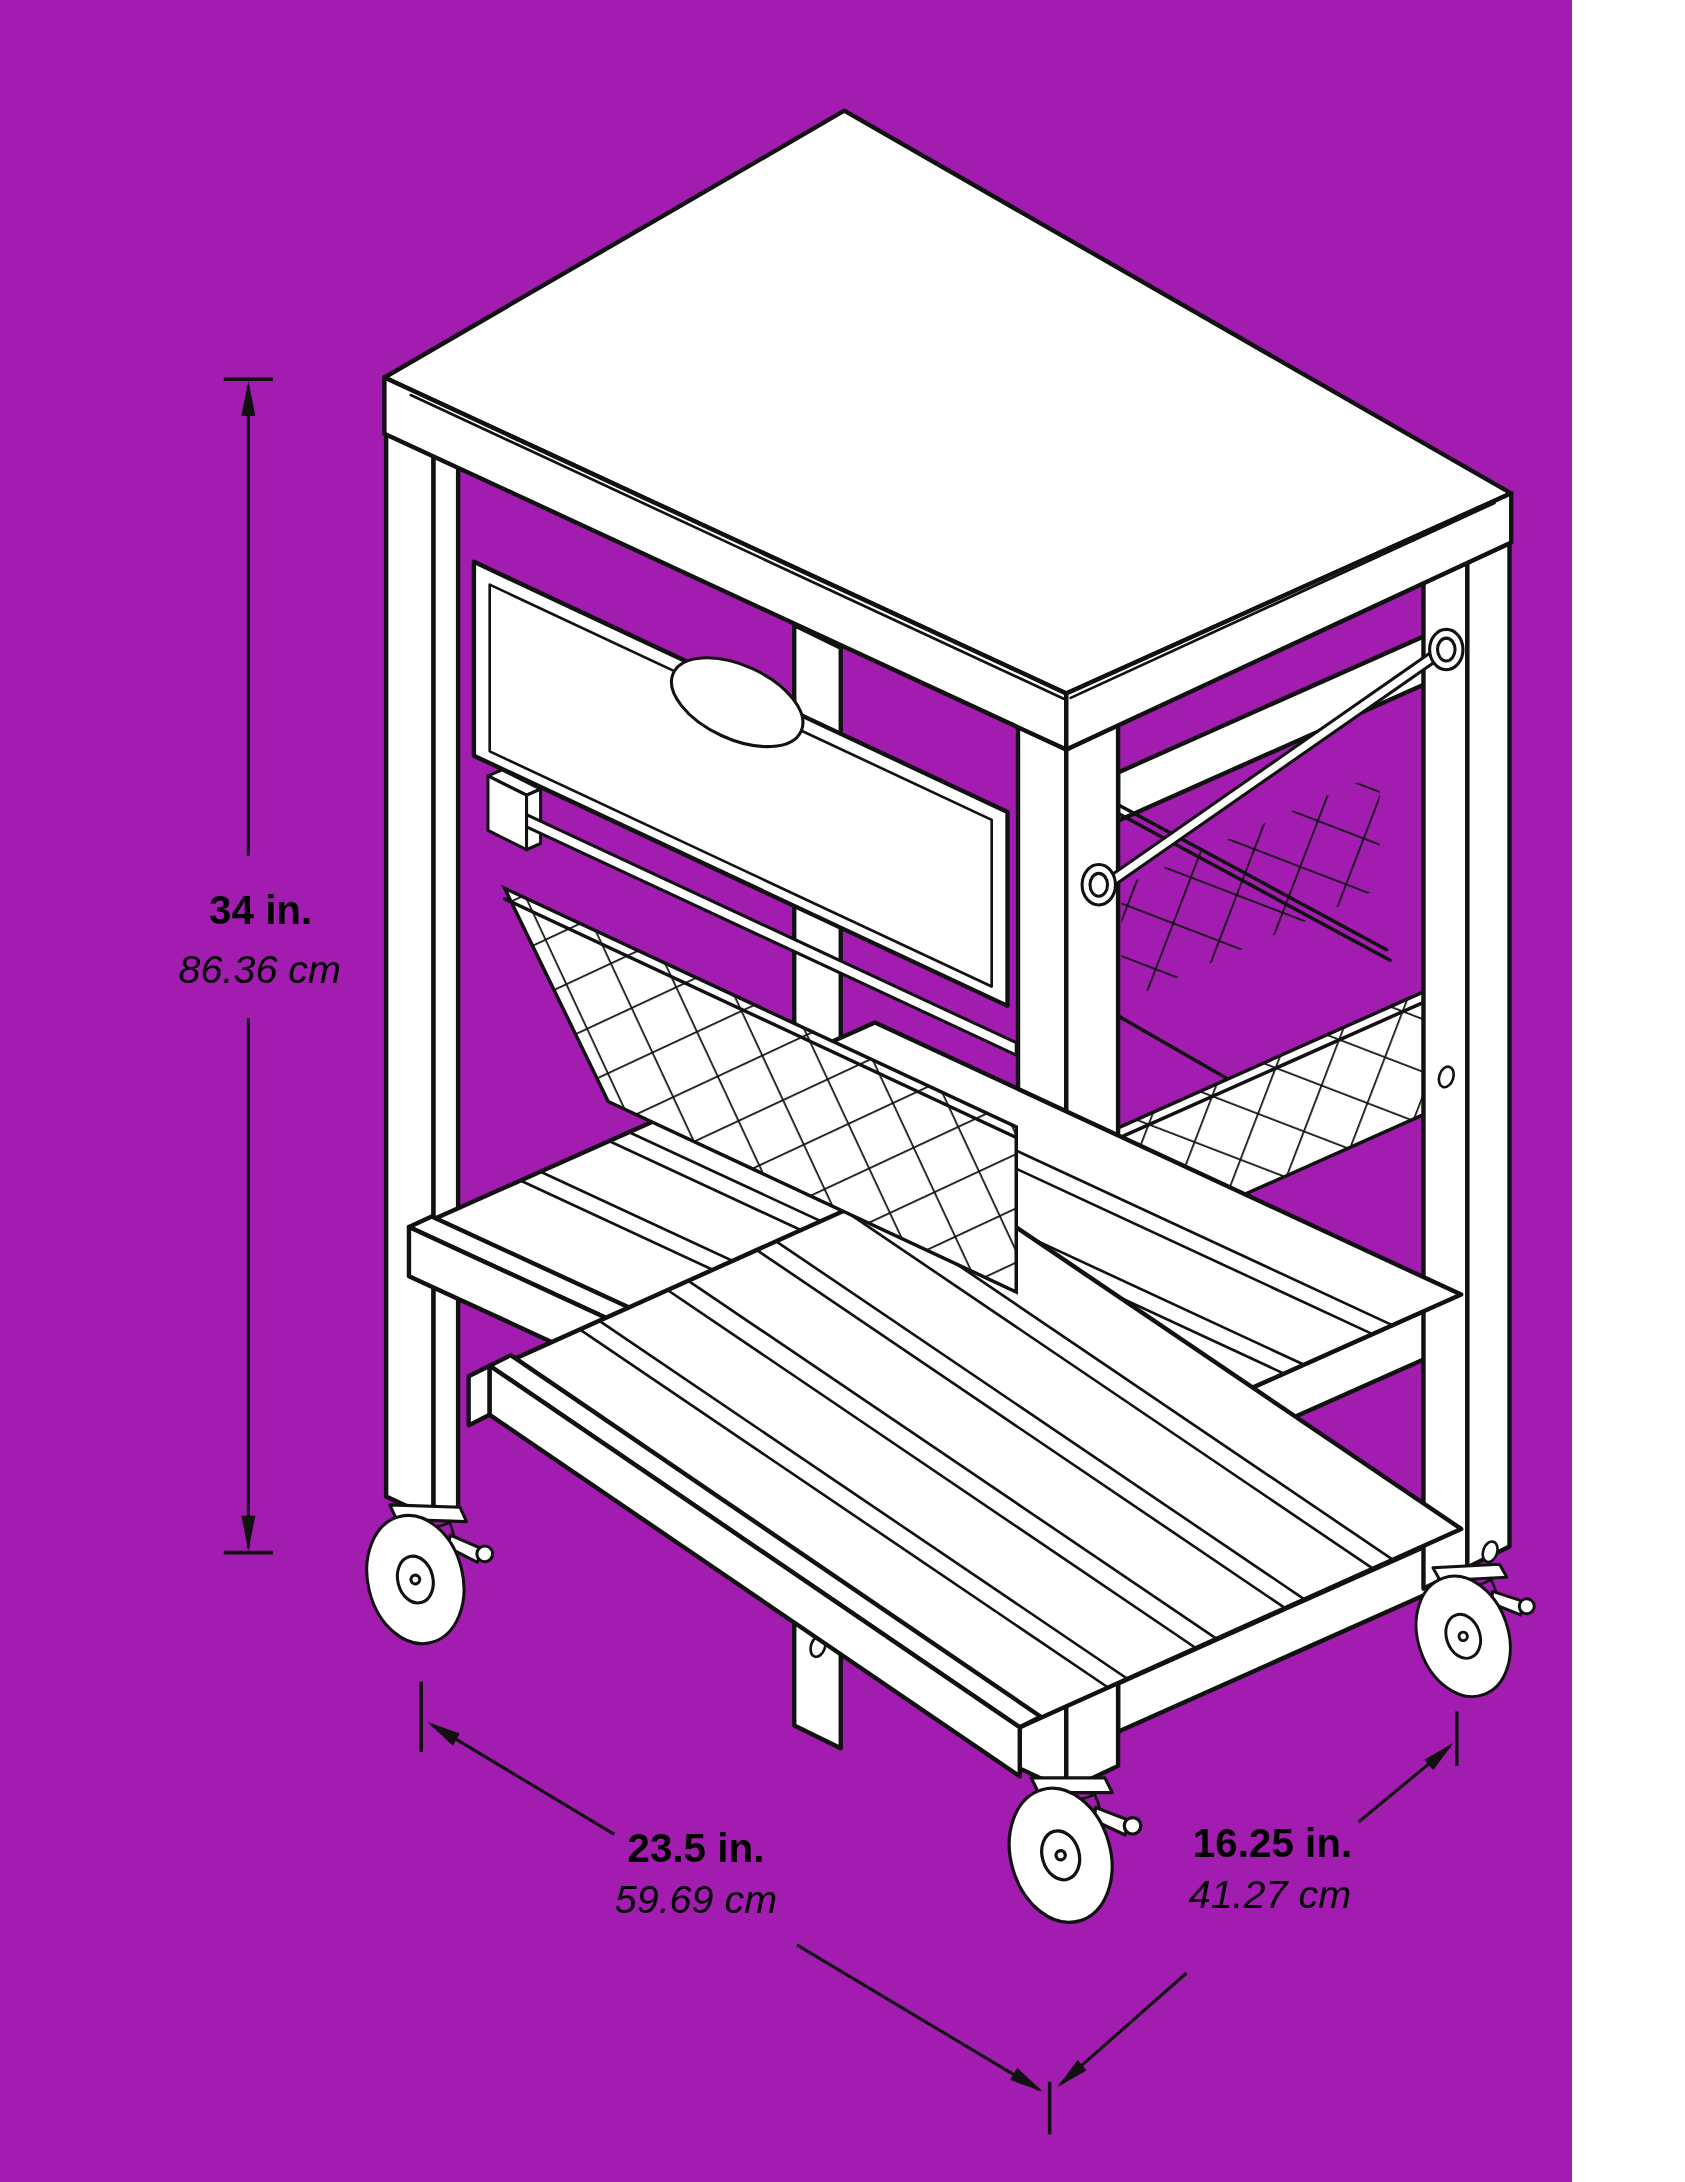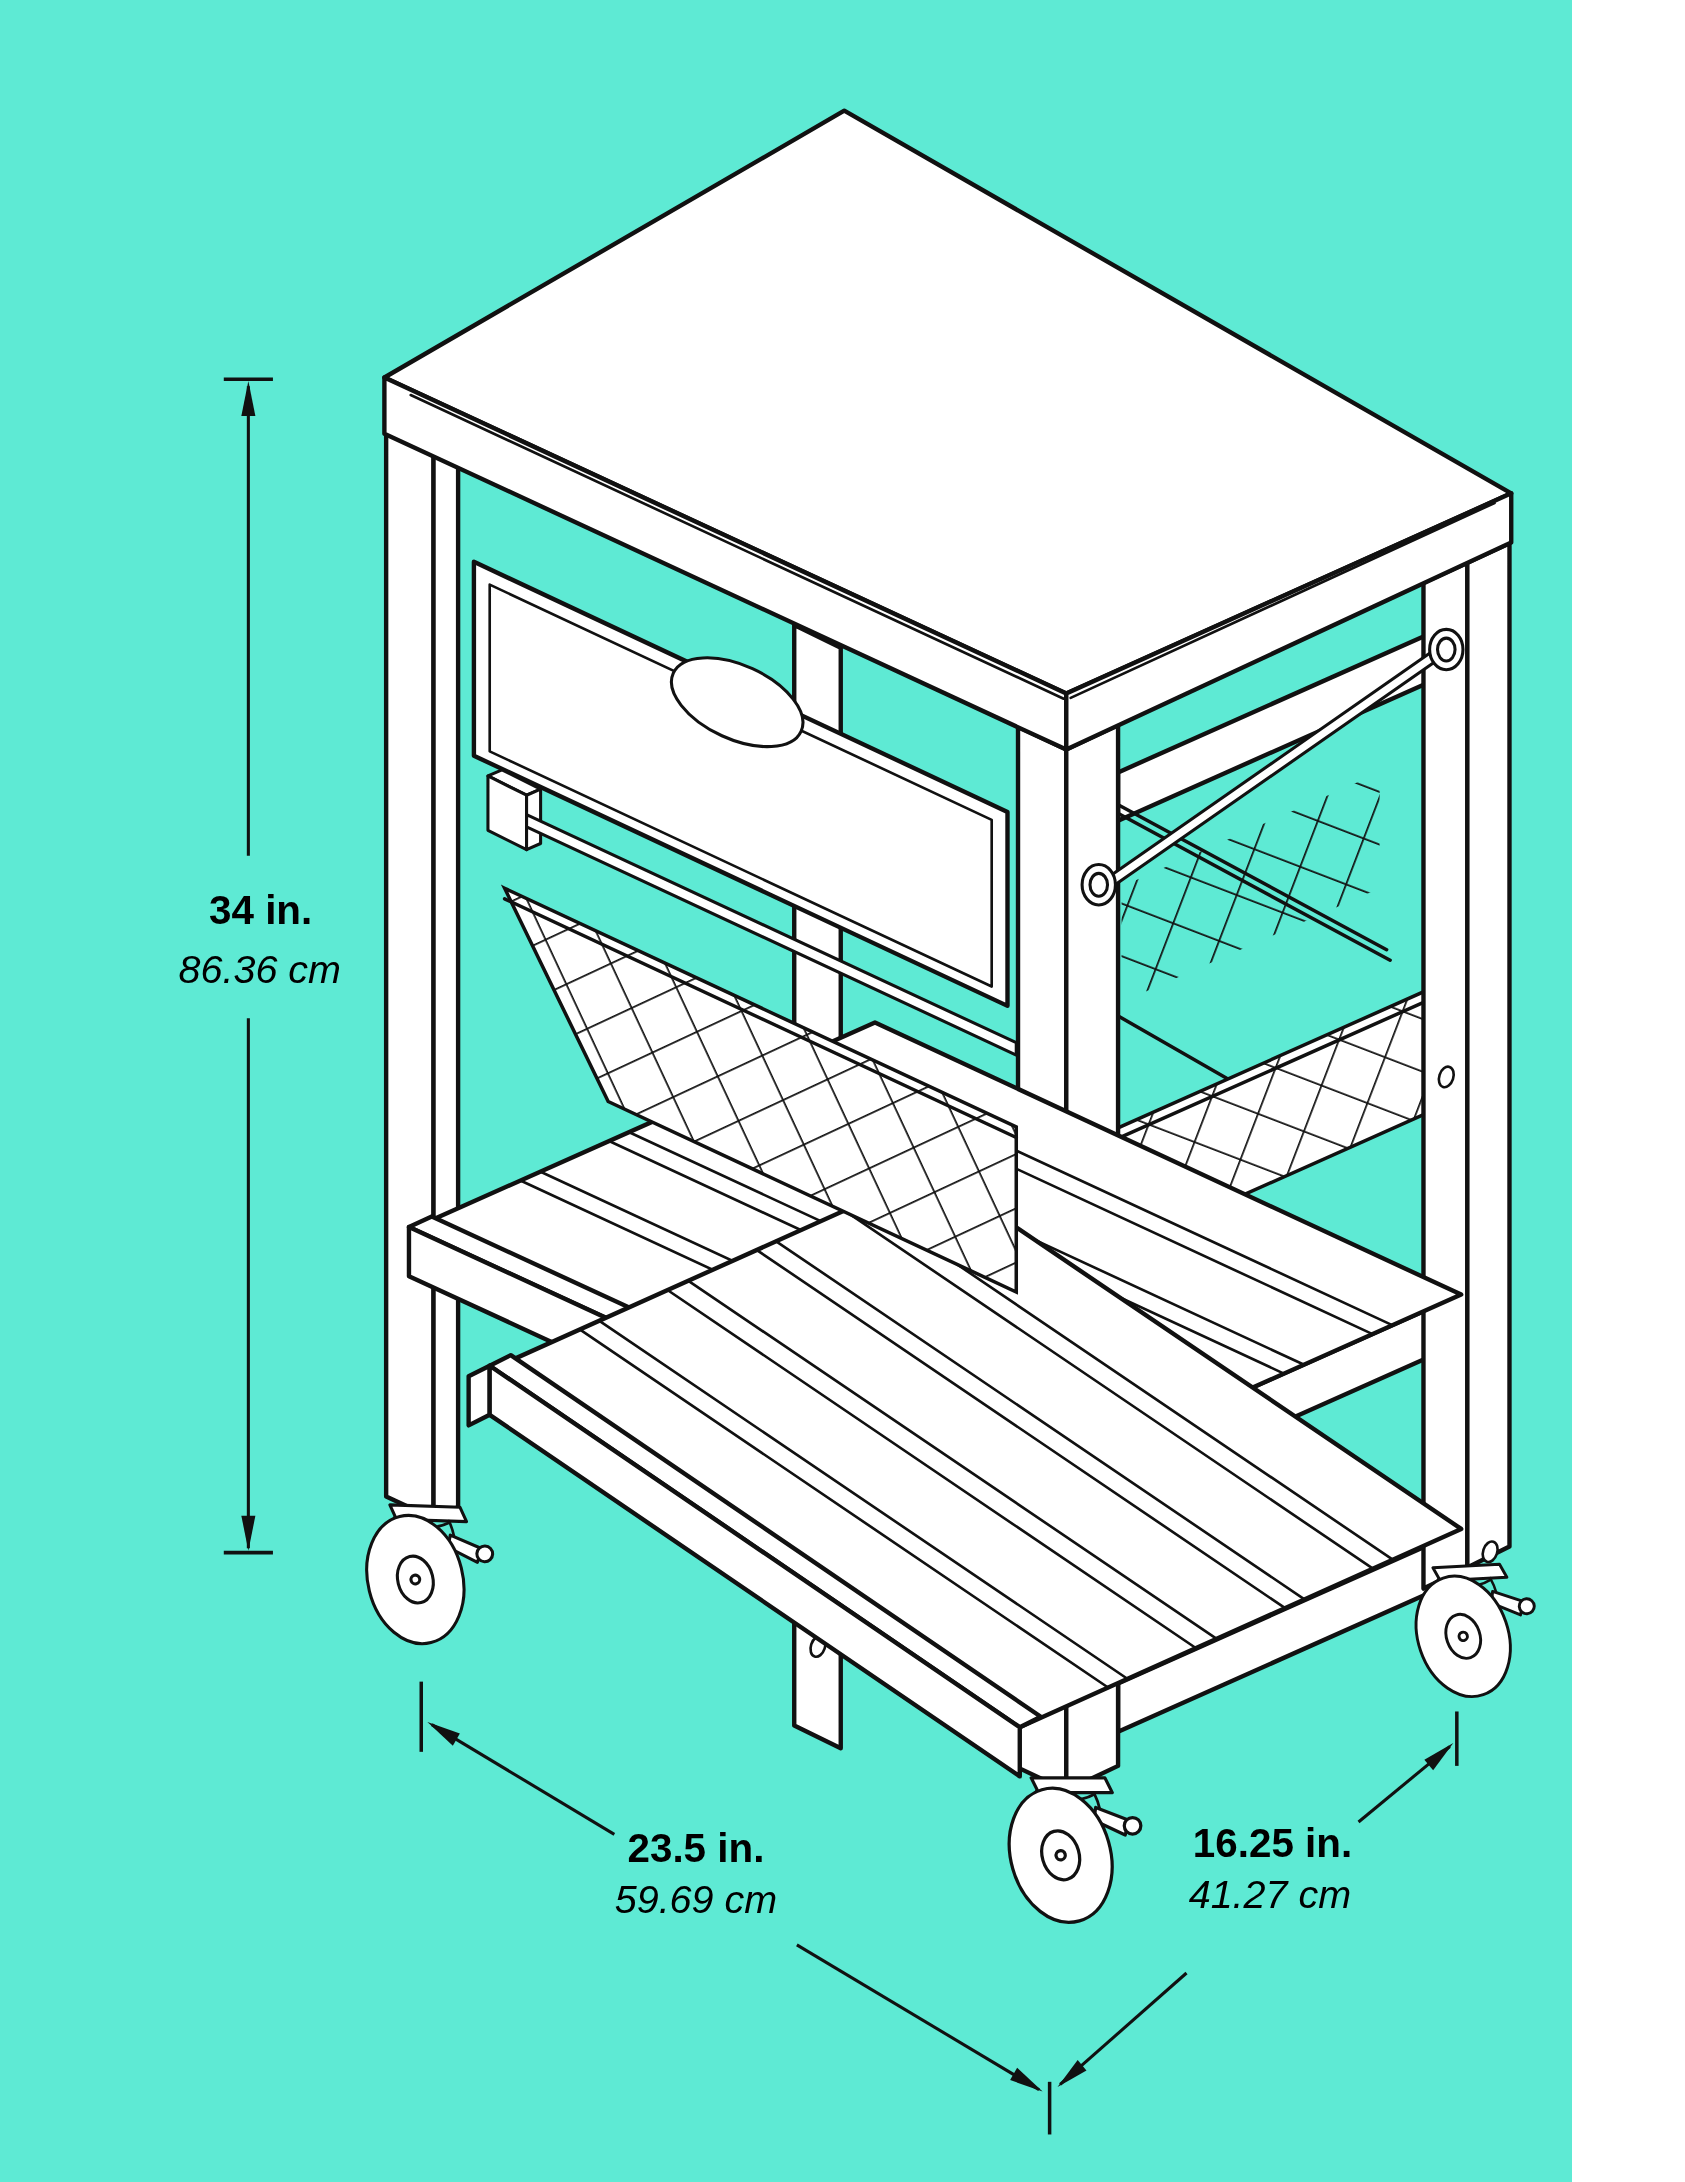--- a/index.html
+++ b/index.html
@@ -1,16 +1,16 @@
 <!DOCTYPE html>
 <html style="font-size:14px"><head>
 <meta charset="utf-8">
 <style>
   html,body{margin:0;padding:0;background:#ffffff;}
-  .stage{position:relative;width:1572px;height:2182px;background:#5eead4;overflow:hidden;}
+  .stage{position:relative;width:1572px;height:2182px;background:#a21caf;overflow:hidden;}
   .stage svg{position:absolute;left:0;top:0;}
   .lnthin{fill:none;stroke:#111111;stroke-width:3;stroke-linejoin:round;stroke-linecap:round;}
   .face{fill:#ffffff;stroke:#111111;stroke-width:5;stroke-linejoin:round;}
   .facethin{fill:#ffffff;stroke:#111111;stroke-width:3.5;stroke-linejoin:round;}
   .wire{fill:none;stroke:#111111;stroke-width:4;stroke-linecap:round;}
   .dim{fill:none;stroke:#111111;stroke-width:3.5;stroke-linecap:butt;}
   .tick{fill:none;stroke:#111111;stroke-width:4;stroke-linecap:butt;}
   .arrow{fill:#111111;stroke:none;}
   .hole{fill:#ffffff;stroke:#111111;stroke-width:3;}
   .dim-bold{font-family:"Liberation Sans",sans-serif;font-weight:700;font-size:46px;fill:#000000;text-anchor:middle;}

